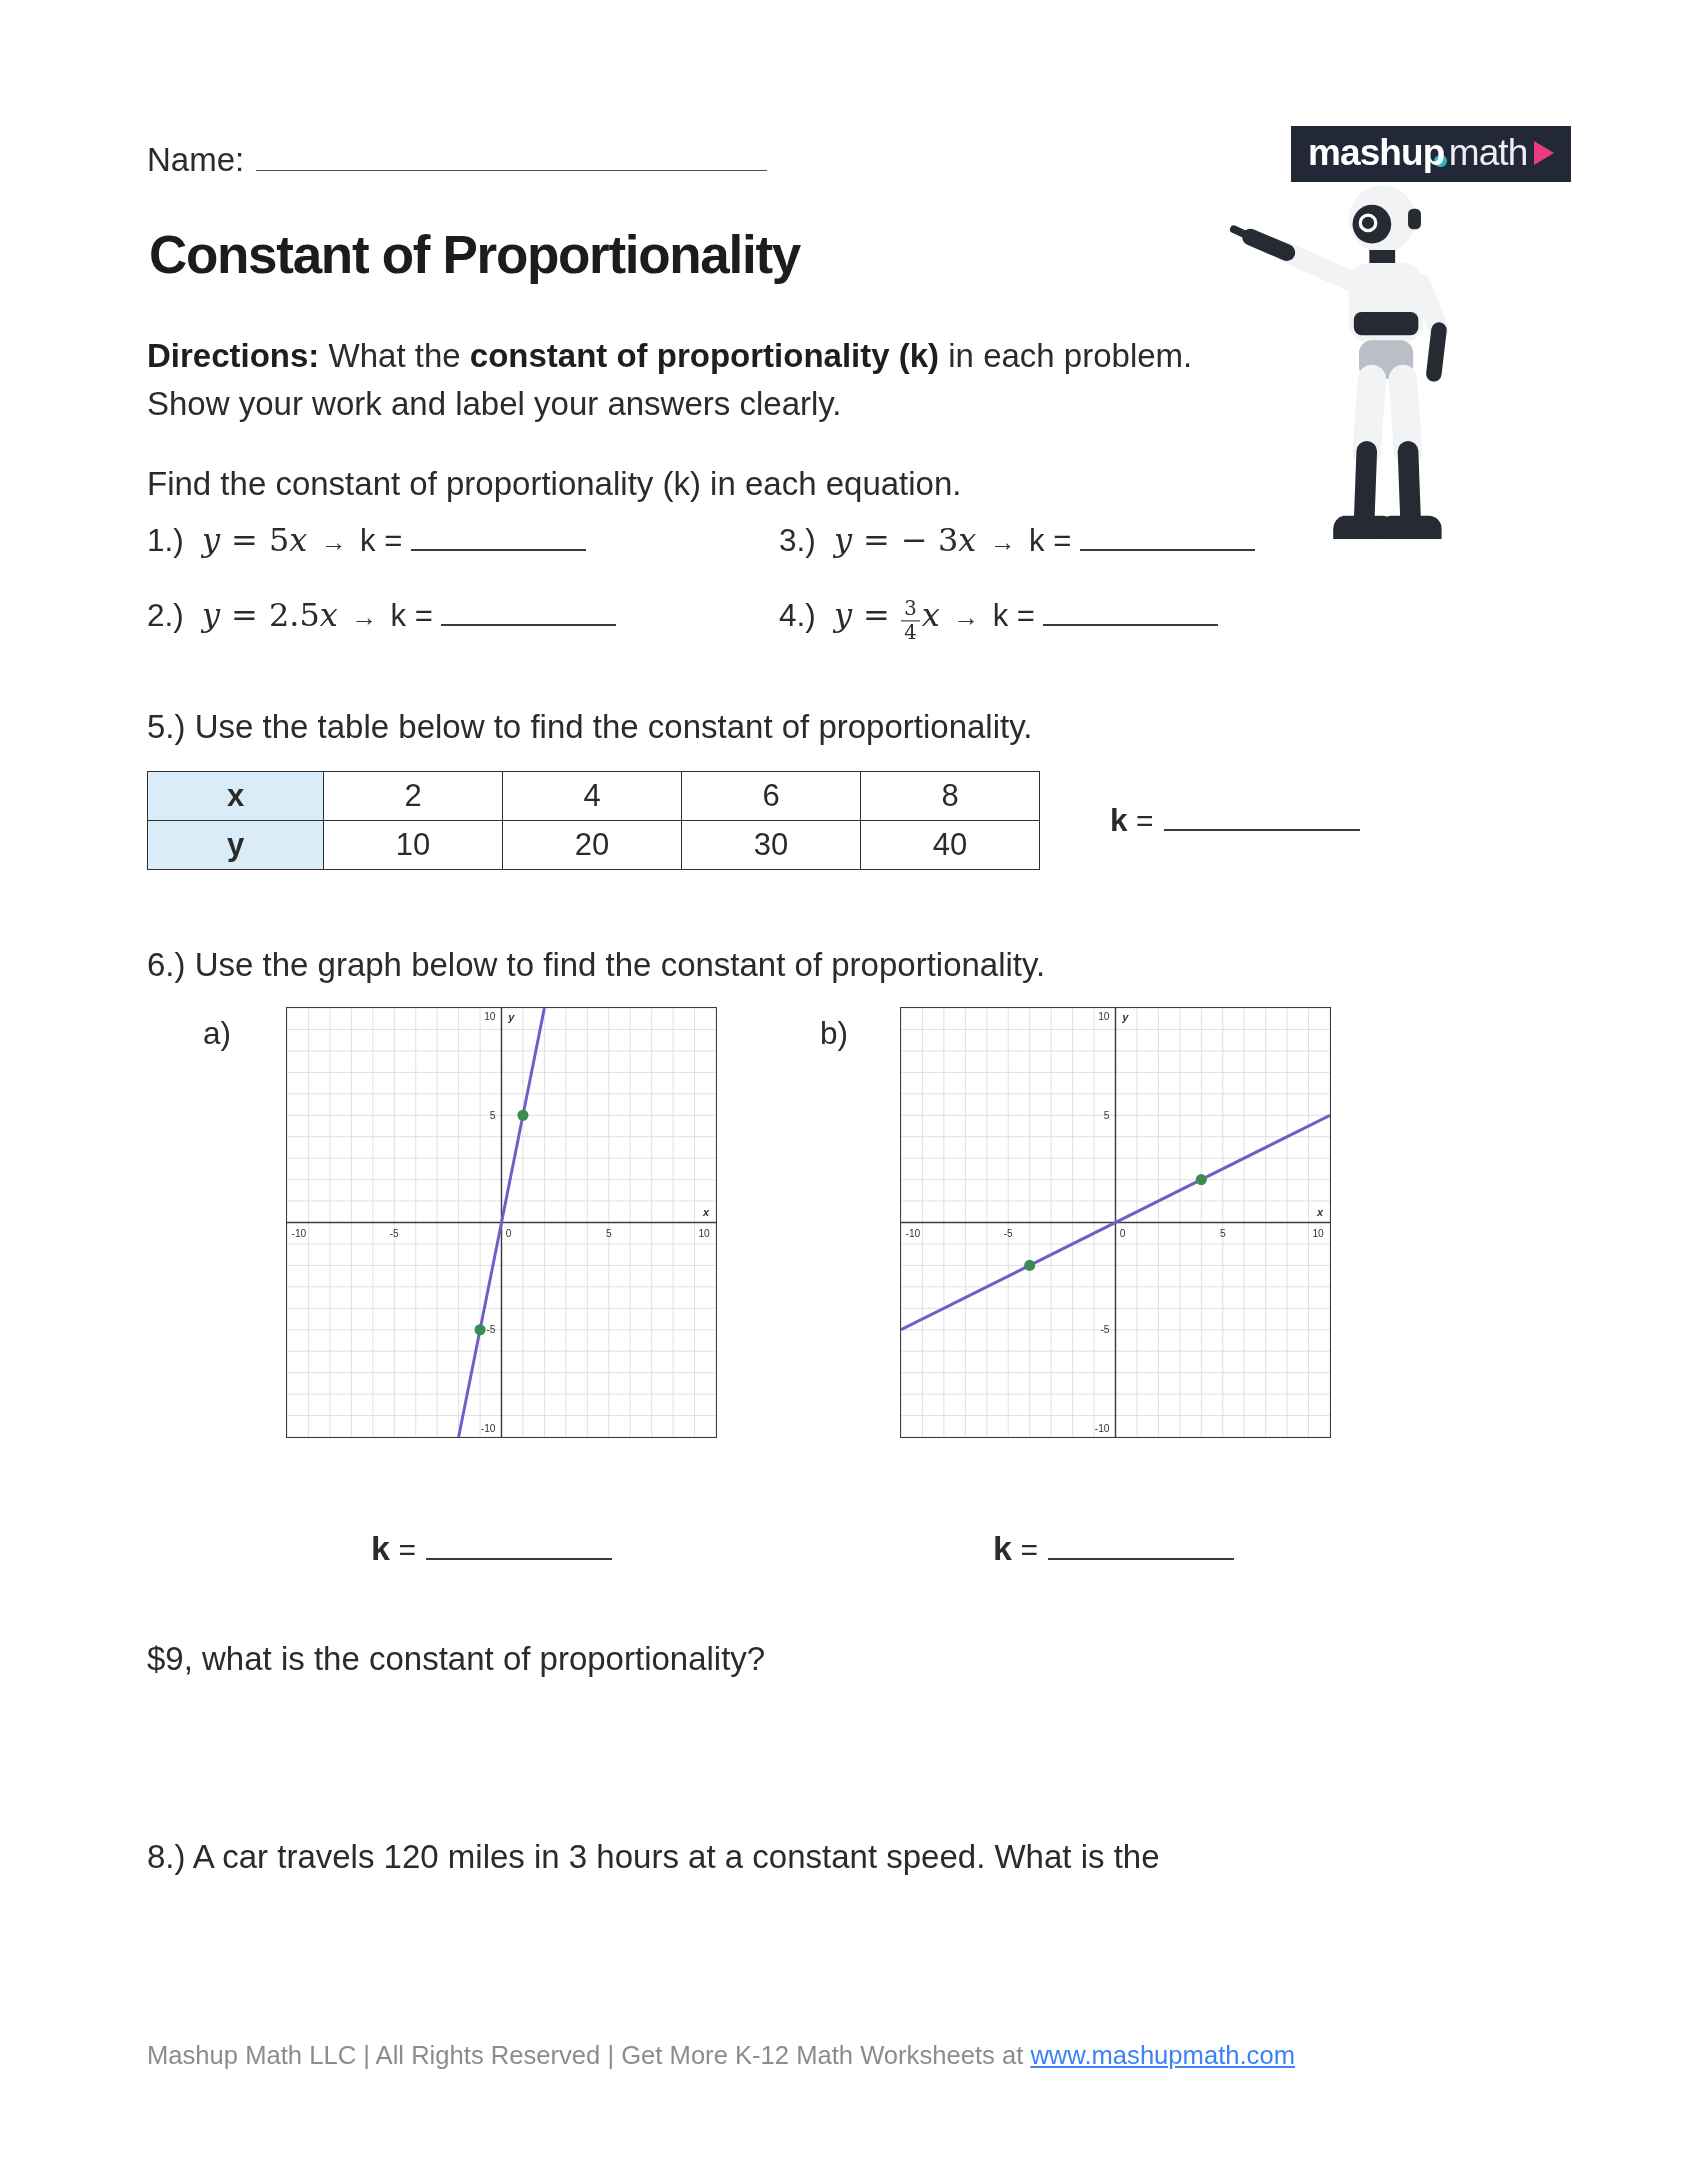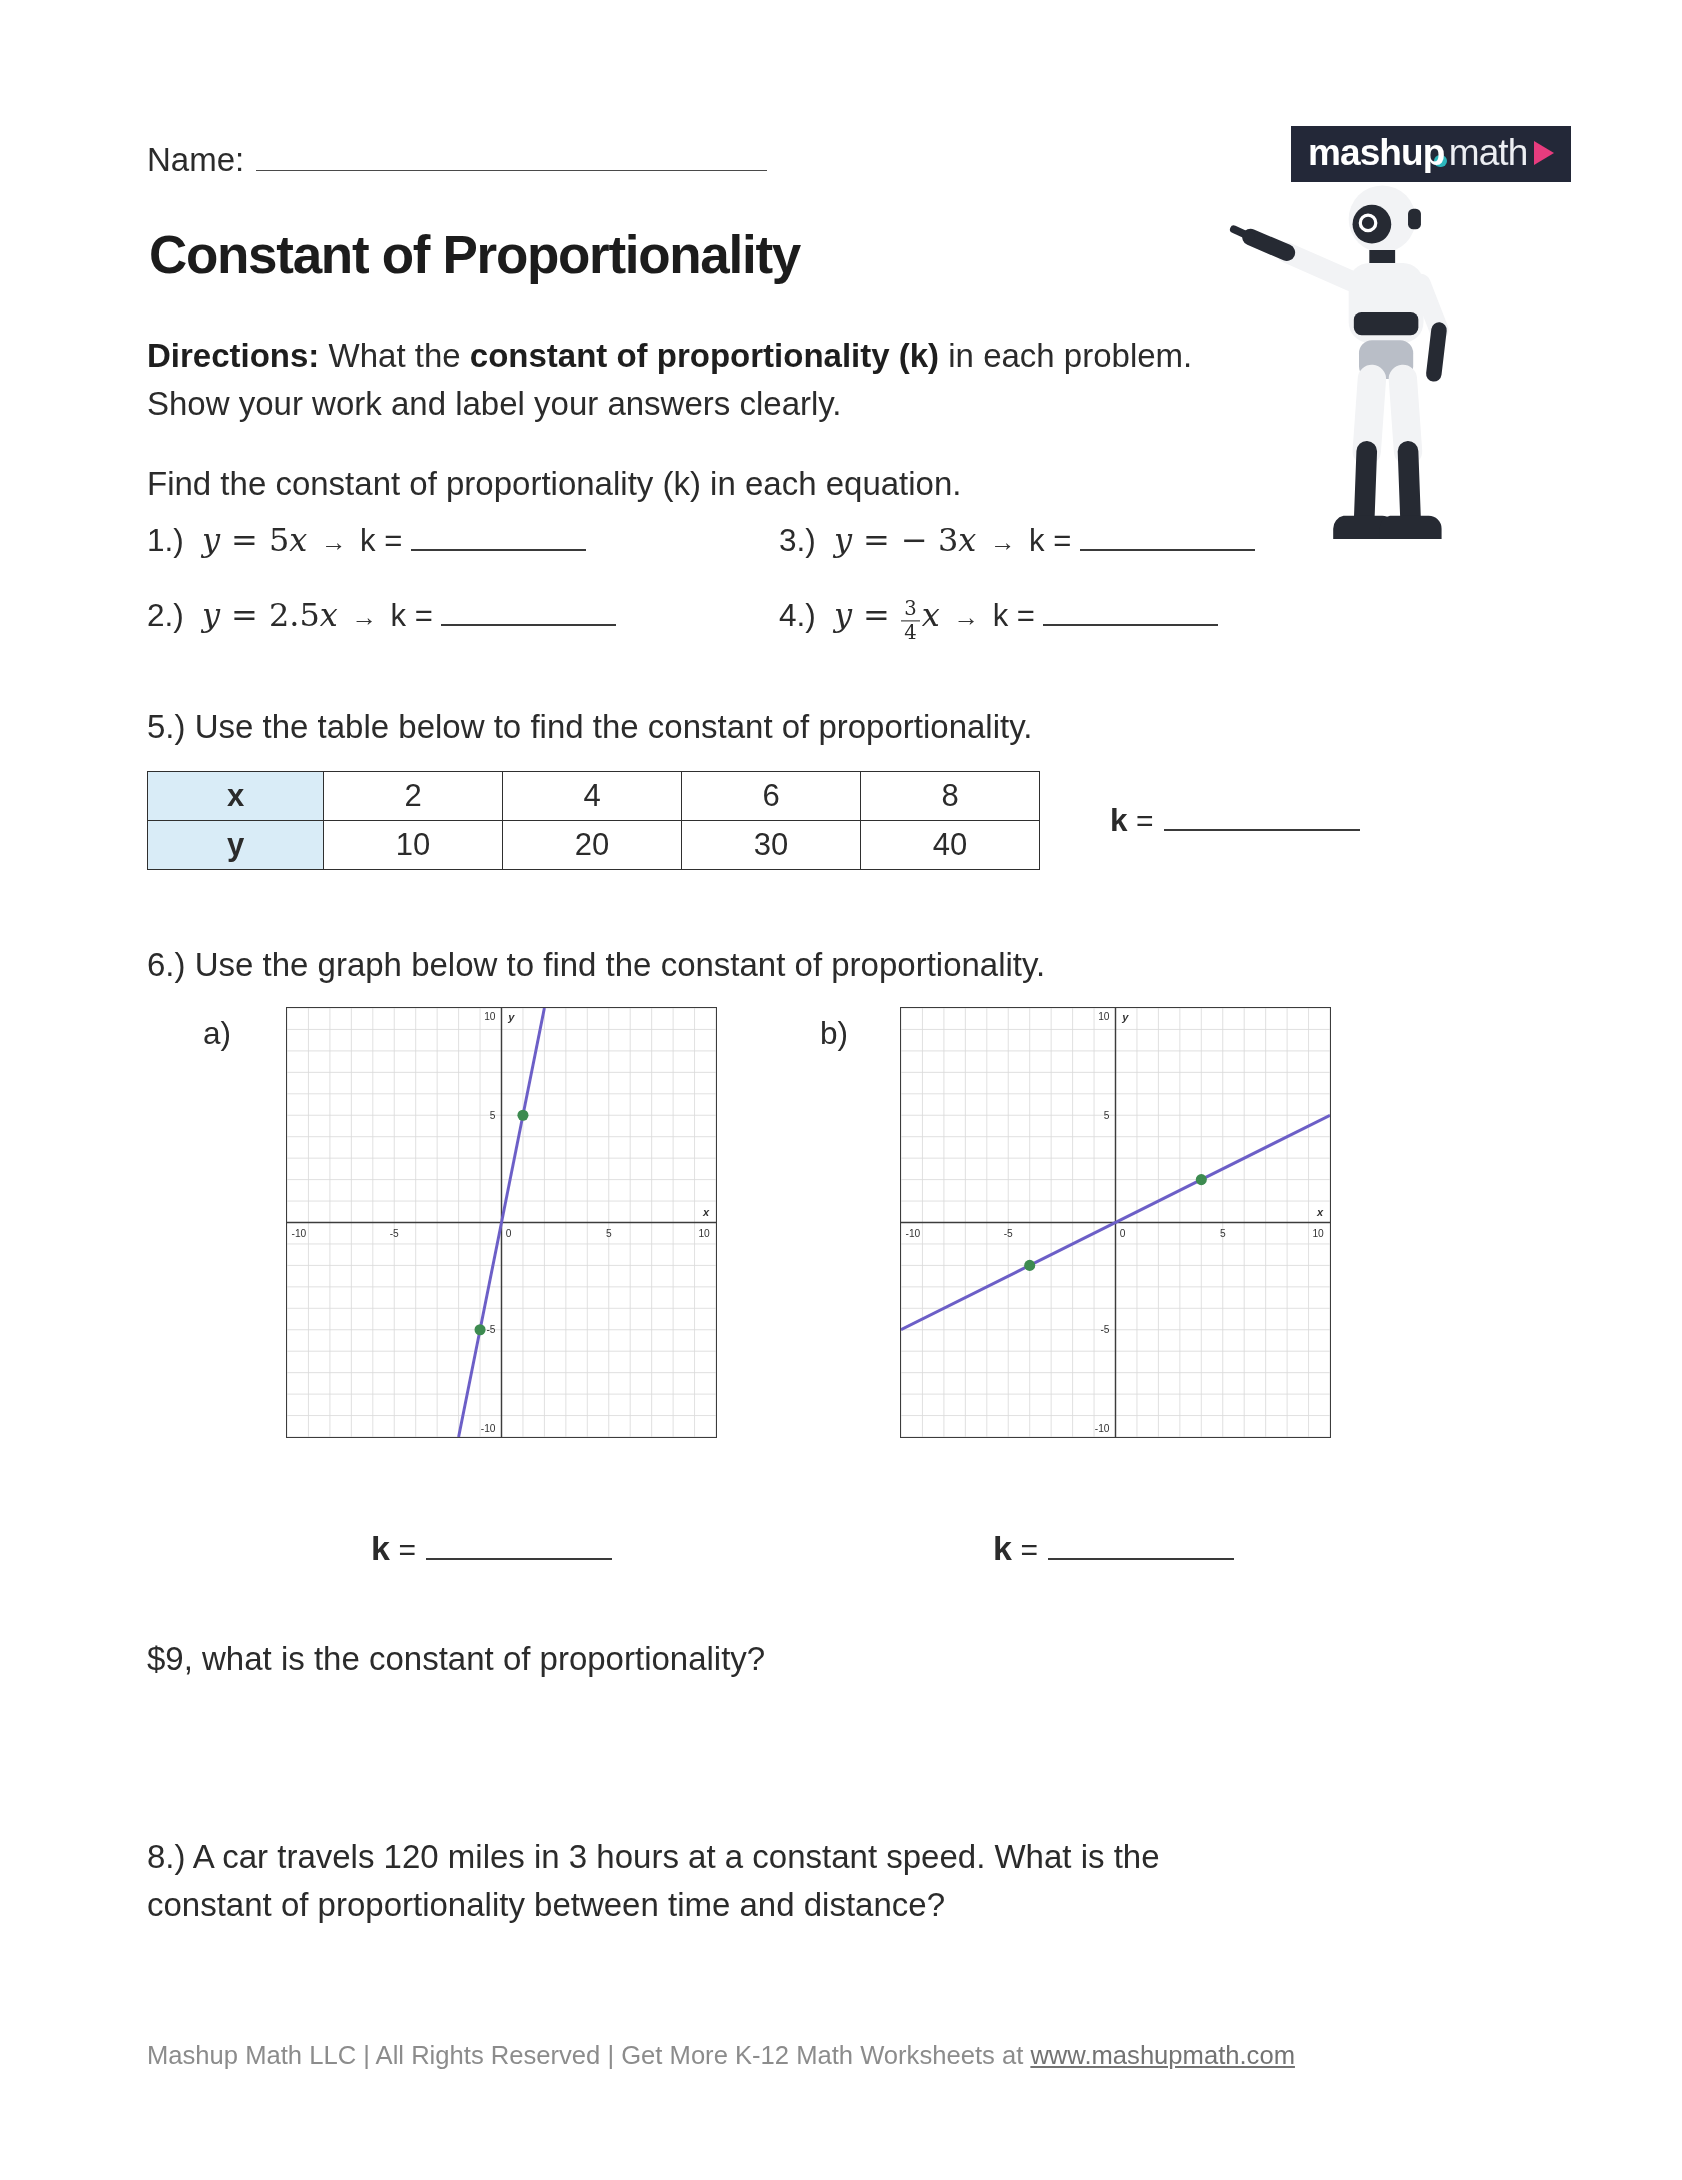--- a/index.html
+++ b/index.html
@@ -50,21 +50,21 @@
   .k-after .blank{width:196px;}
   
   .p6{left:147px;top:941px;}
   .graph-label{font-size:31.5px;}
   .graph-box{width:429px;height:429px;border:1.7px solid #3c3c3c;background:#ffffff;}
   .graph-k{display:flex;align-items:baseline;}
   .graph-k .kbold{font-size:34px;}
   .graph-k .blank{width:186px;}
   
   .footer{left:147px;top:2041px;font-size:25.6px;color:#8c8c8c;}
-  .footer a{color:#737373;text-decoration:underline;}
+  .footer a{color:#3b82f6;text-decoration:underline;}
   b{color:#1e1e1e;}
 </style>
 </head>
 <body>
 
 <div class="abs name-row">
   <span class="body-text">Name:</span>
   <span class="name-line"></span>
 </div>
 
@@ -318,19 +318,18 @@
   <span class="keq">=</span>
   <span class="blank"></span>
 </div>
 
 <div class="abs body-text" style="left:147px;top:1635px;">
   <div>$9, what is the constant of proportionality?</div>
 </div>
 
 <div class="abs body-text" style="left:147px;top:1833px;">
   <div>8.) A car travels 120 miles in 3 hours at a constant speed. What is the</div>
-  <div>constant of proportionality between time and distance?</div>
 </div>
 
 <div class="abs footer">
   <span>Mashup Math LLC | All Rights Reserved | Get More K-12 Math Worksheets at </span><a href="#">www.mashupmath.com</a>
 </div>
 
 
 </body></html>

